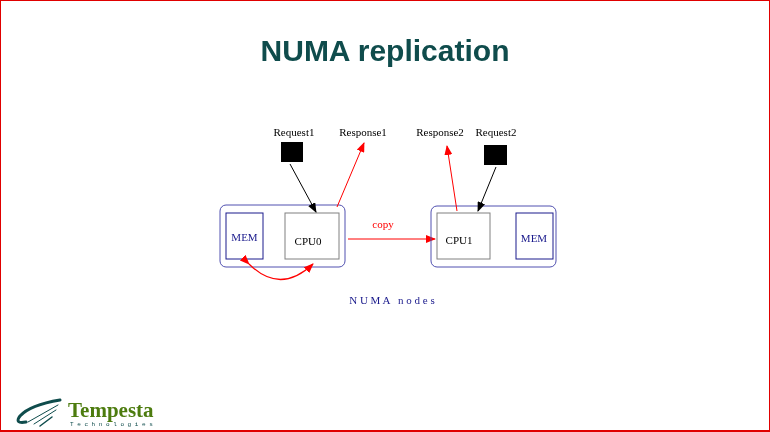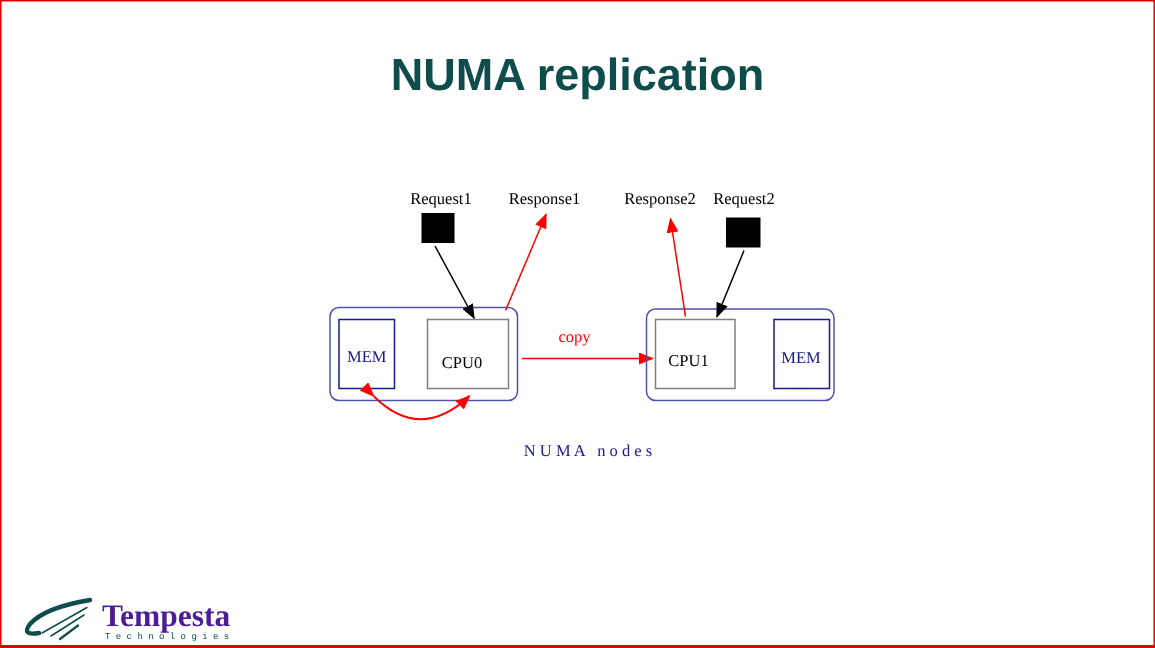--- a/index.html
+++ b/index.html
@@ -1,20 +1,20 @@
 <!DOCTYPE html>
 <html><head>
 <meta charset="utf-8">
 <style>
   html, body { margin:0; padding:0; }
   body { width:770px; height:432px; background:#fff; position:relative; overflow:hidden; font-family:"Liberation Serif", serif; }
   .frame { position:absolute; left:0; top:0; width:768px; height:429px; border:1px solid #e00000; border-bottom:2px solid #e00000; box-sizing:content-box; }
   .title { position:absolute; left:0; width:770px; top:34px; text-align:center; font-family:"Liberation Sans", sans-serif; font-weight:bold; font-size:30px; color:#0f4c4c; }
   svg.diagram { position:absolute; left:0; top:0; }
-  .logo-text { position:absolute; left:68px; top:398px; font-family:"Liberation Serif", serif; font-weight:bold; font-size:21px; color:#4c1d95; }
+  .logo-text { position:absolute; left:68px; top:398px; font-family:"Liberation Serif", serif; font-weight:bold; font-size:21px; color:#4d7c0f; }
   .logo-sub { position:absolute; left:70px; top:421px; font-family:"Liberation Mono", monospace; font-size:6px; letter-spacing:3.6px; color:#0f4c4c; }
 </style>
 </head>
 <body>
 
 <div class="frame"></div>
 
 <div class="title">NUMA replication</div>
 
 <svg class="diagram" width="770" height="432" viewBox="0 0 770 432">

